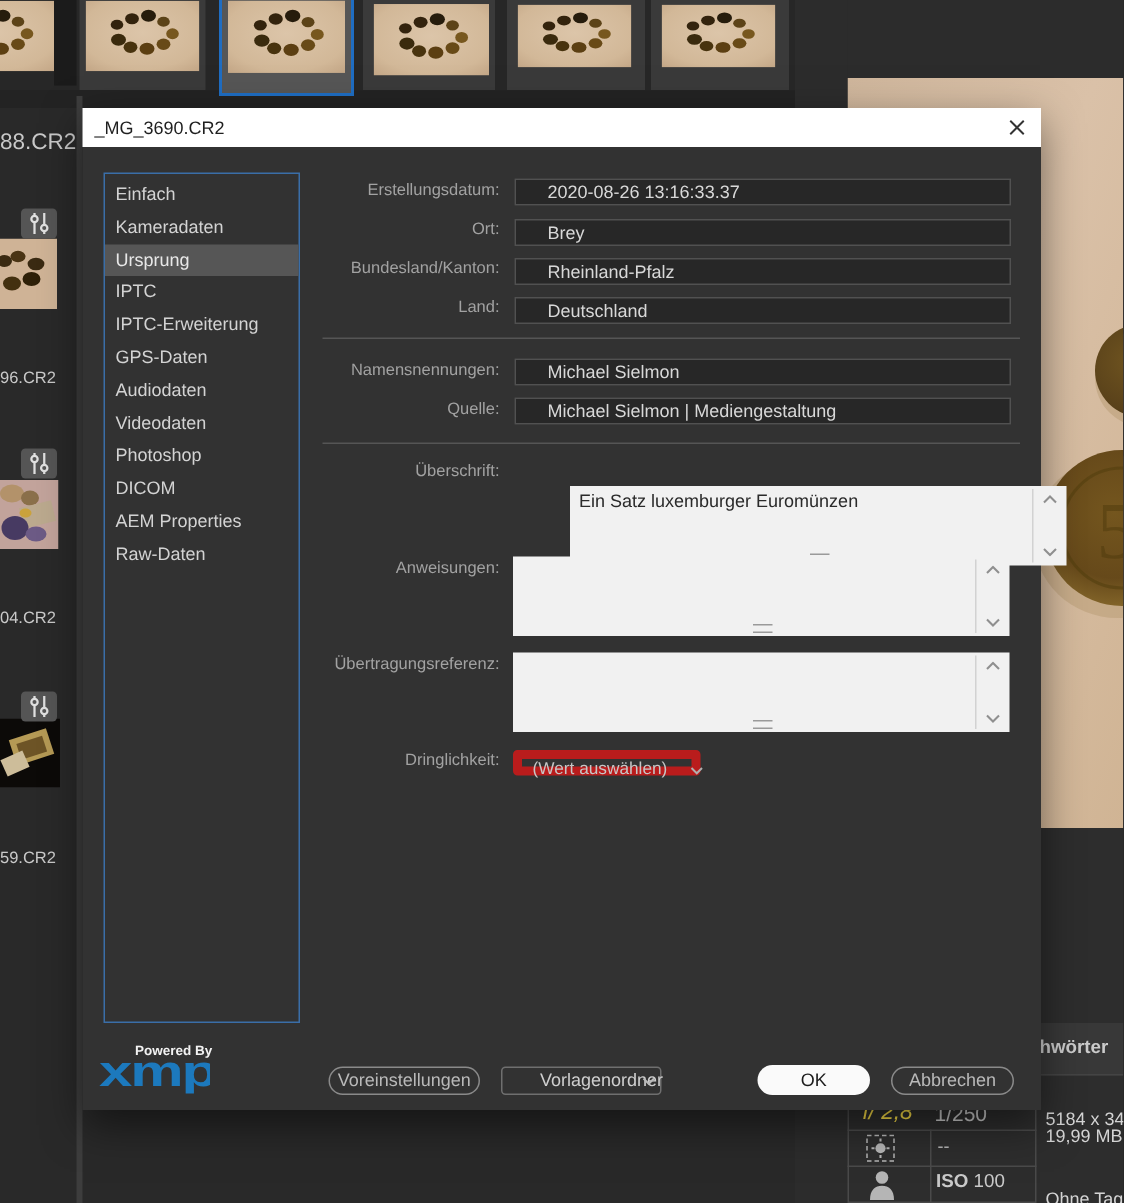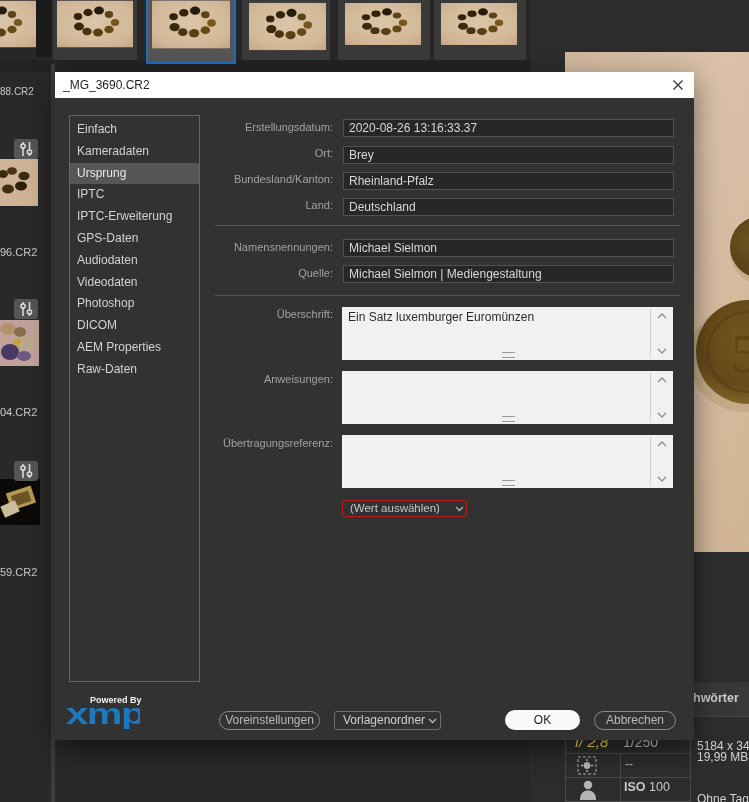--- a/index.html
+++ b/index.html
@@ -57,21 +57,21 @@
 <svg class="abs" style="left:249px;top:2" width="77" height="49" viewBox="0 0 76 47">
       <use href="#ring"></use>
     </svg>
 <svg class="abs" style="left:345px;top:3" width="76" height="42" viewBox="0 0 76 47" preserveAspectRatio="none">
       <use href="#ring"></use>
     </svg>
 <svg class="abs" style="left:441px;top:3" width="76" height="42" viewBox="0 0 76 47" preserveAspectRatio="none">
       <use href="#ring"></use>
     </svg>
 
-<div class="abs" style="left:0;top:86px;width:36px;height:14px;color:#c9c9c9;font-size:10px;">88.CR2</div>
+<div class="abs" style="left:0;top:86px;width:36px;height:14px;color:#c9c9c9;font-size:15px;">88.CR2</div>
 <div class="abs" style="left:0;top:246px;width:36px;height:14px;color:#c9c9c9;font-size:11px;">96.CR2</div>
 <div class="abs" style="left:0;top:406px;width:36px;height:14px;color:#c9c9c9;font-size:11px;">04.CR2</div>
 <div class="abs" style="left:0;top:566px;width:36px;height:14px;color:#c9c9c9;font-size:11px;">59.CR2</div>
 
 <svg class="abs" style="left:0;top:159px" width="38" height="47" viewBox="0 0 38 47">
   <rect width="38" height="47" fill="#cfb396"></rect>
   <ellipse cx="3" cy="15" rx="5" ry="4" fill="#3a2a12"></ellipse>
   <ellipse cx="12" cy="12" rx="5" ry="3.8" fill="#4a3414"></ellipse>
   <ellipse cx="24" cy="17" rx="5.6" ry="4.2" fill="#3a2a12"></ellipse>
   <ellipse cx="21" cy="27" rx="6" ry="4.6" fill="#2e2008"></ellipse>
@@ -209,32 +209,33 @@
 
   <div class="abs lbl" style="top:49px;">Erstellungsdatum:</div>
   <div class="abs lbl" style="top:75px;">Ort:</div>
   <div class="abs lbl" style="top:101px;">Bundesland/Kanton:</div>
   <div class="abs lbl" style="top:127px;">Land:</div>
   <div class="abs lbl" style="top:169px;">Namensnennungen:</div>
   <div class="abs lbl" style="top:195px;">Quelle:</div>
   <div class="abs lbl" style="top:236px;">Überschrift:</div>
   <div class="abs lbl" style="top:301px;">Anweisungen:</div>
   <div class="abs lbl" style="top:365px;text-align:right;">Übertragungsreferenz:</div>
+  <div class="abs lbl" style="top:429px;">Dringlichkeit:</div>
 
   <div class="abs inp" style="top:47px;">2020-08-26 13:16:33.37</div>
   <div class="abs inp" style="top:74px;">Brey</div>
   <div class="abs inp" style="top:100px;">Rheinland-Pfalz</div>
   <div class="abs inp" style="top:126px;">Deutschland</div>
   <div class="abs inp" style="top:167px;">Michael Sielmon</div>
   <div class="abs inp" style="top:193px;">Michael Sielmon | Mediengestaltung</div>
 
   <div class="abs sep" style="top:153px;"></div>
   <div class="abs sep" style="top:223px;"></div>
 
-  <div class="abs ta" style="top:235px;"><span>Ein Satz luxemburger Euromünzen</span>
+  <div class="abs ta" style="top:252px;margin-left:38px;"><span>Ein Satz luxemburger Euromünzen</span>
     <svg class="chu" width="10" height="6" viewBox="0 0 10 6">
           <path d="M1 5 L5 1 L9 5" fill="none" stroke="#8f8f8f" stroke-width="1.4"></path>
         </svg>
     <svg class="chd" width="10" height="6" viewBox="0 0 10 6">
           <path d="M1 1 L5 5 L9 1" fill="none" stroke="#8f8f8f" stroke-width="1.4"></path>
         </svg>
   </div>
   <div class="abs ta" style="top:299px;">
     <svg class="chu" width="10" height="6" viewBox="0 0 10 6">
           <path d="M1 5 L5 1 L9 5" fill="none" stroke="#8f8f8f" stroke-width="1.4"></path>
@@ -245,46 +246,46 @@
   </div>
   <div class="abs ta" style="top:363px;">
     <svg class="chu" width="10" height="6" viewBox="0 0 10 6">
           <path d="M1 5 L5 1 L9 5" fill="none" stroke="#8f8f8f" stroke-width="1.4"></path>
         </svg>
     <svg class="chd" width="10" height="6" viewBox="0 0 10 6">
           <path d="M1 1 L5 5 L9 1" fill="none" stroke="#8f8f8f" stroke-width="1.4"></path>
         </svg>
   </div>
 
-  <div class="abs" style="left:287px;top:428px;width:125px;height:17px;border:1px solid #b91c1c;border-radius:3px;box-sizing:border-box;color:#c6c6c6;font-size:11.5px;line-height:15px;padding-left:7px;">(Wert auswählen)
+  <div class="abs" style="left:287px;top:428px;width:125px;height:17px;border:6px solid #b91c1c;border-radius:3px;box-sizing:border-box;color:#c6c6c6;font-size:11.5px;line-height:15px;padding-left:7px;">(Wert auswählen)
     <svg class="abs" style="left:112px;top:5px" width="9" height="6" viewBox="0 0 9 6">
           <path d="M1 1 L4.5 4.5 L8 1" fill="none" stroke="#b0b0b0" stroke-width="1.3"></path>
         </svg>
   </div>
 
   <div class="abs" style="left:35px;top:623px;color:#f2f2f2;font-size:9px;font-weight:bold;">Powered By</div>
   <svg class="abs" style="left:11px;top:629px" width="74" height="28" viewBox="0 0 74 28">
     <text x="0" y="23" font-family="Liberation Sans,sans-serif" font-size="29" font-weight="bold" fill="#1c79bd" transform="scale(1.38,1)" letter-spacing="-1">xmp</text>
   </svg>
 
   <div class="abs btn" style="left:164px;top:639px;width:101px;">Voreinstellungen</div>
-  <div class="abs" style="left:279px;top:639px;width:107px;height:19px;border:1px solid #6f6f6f;border-radius:3px;box-sizing:border-box;color:#cfcfcf;font-size:12px;line-height:17px;padding-left:8px;">Vorlagenordner
+  <div class="abs" style="left:279px;top:639px;width:107px;height:19px;border:1px solid #6f6f6f;border-radius:3px;box-sizing:border-box;color:#cfcfcf;font-size:12px;line-height:17px;padding-left:25px;">Vorlagenordner
     <svg class="abs" style="left:93px;top:6px" width="9" height="6" viewBox="0 0 9 6">
           <path d="M1 1 L4.5 4.5 L8 1" fill="none" stroke="#bbb" stroke-width="1.3"></path>
         </svg>
   </div>
   <div class="abs" style="left:450px;top:638px;width:75px;height:20px;background:#fafafa;border-radius:10px;color:#1c1c1c;font-size:12px;line-height:20px;text-align:center;">OK</div>
   <div class="abs btn" style="left:539px;top:639px;width:82px;">Abbrechen</div>
 </div>
 
 <style>
   .badge{background:#555;border-radius:3px;}
   .lbl{left:100px;width:178px;text-align:right;color:#a2a2a2;font-size:11px;}
   .inp{left:288px;width:331px;height:18px;background:#272727;border:1px solid #515151;
-       box-sizing:border-box;color:#d8d8d8;font-size:12px;line-height:16px;padding-left:5px;white-space:nowrap;overflow:hidden;}
+       box-sizing:border-box;color:#d8d8d8;font-size:12px;line-height:16px;padding-left:21px;white-space:nowrap;overflow:hidden;}
   .sep{left:160px;width:465px;border-top:1px solid #555;}
   .ta{left:287px;width:331px;height:53px;background:#f1f1f1;box-sizing:border-box;
       color:#2a2a2a;font-size:12px;padding:3px 28px 0 6px;}
   .ta::before{content:"";position:absolute;right:22px;top:2px;bottom:2px;width:1px;background:#d2d2d2;}
   .ta::after{content:"";position:absolute;left:160px;bottom:2px;width:13px;height:4px;
       border-top:1.5px solid #9a9a9a;border-bottom:1.5px solid #9a9a9a;}
   .ni{height:21.8px;line-height:21.8px;padding-left:7px;font-size:12px;color:#d3d3d3;}
   .chu{position:absolute;right:6px;top:6px;}
   .chd{position:absolute;right:6px;bottom:6px;}
   .btn{height:19px;border:1px solid #8a8a8a;border-radius:10px;box-sizing:border-box;

